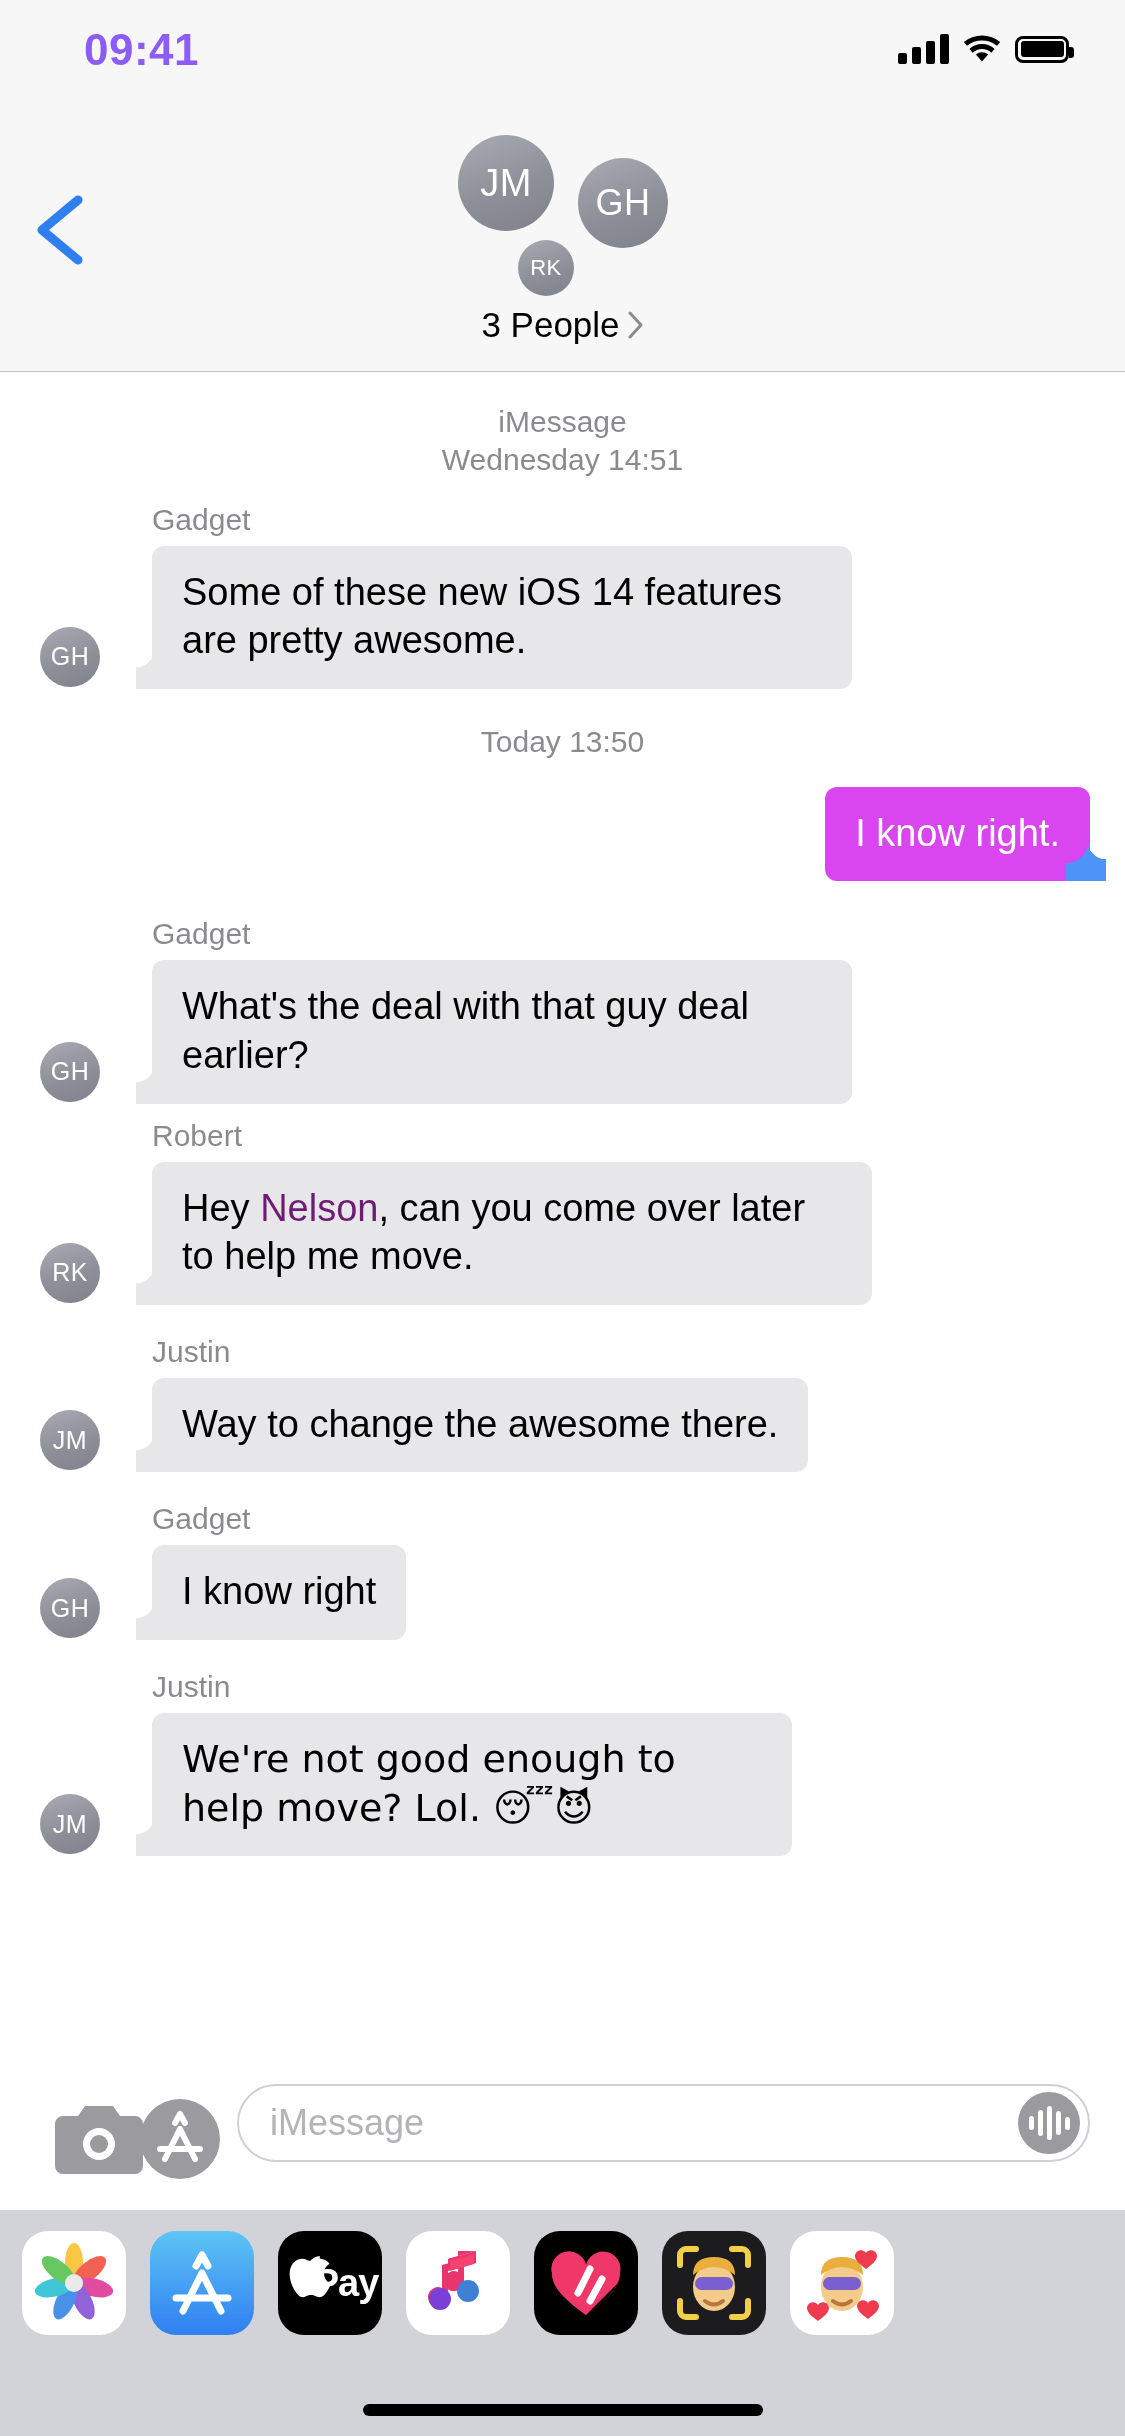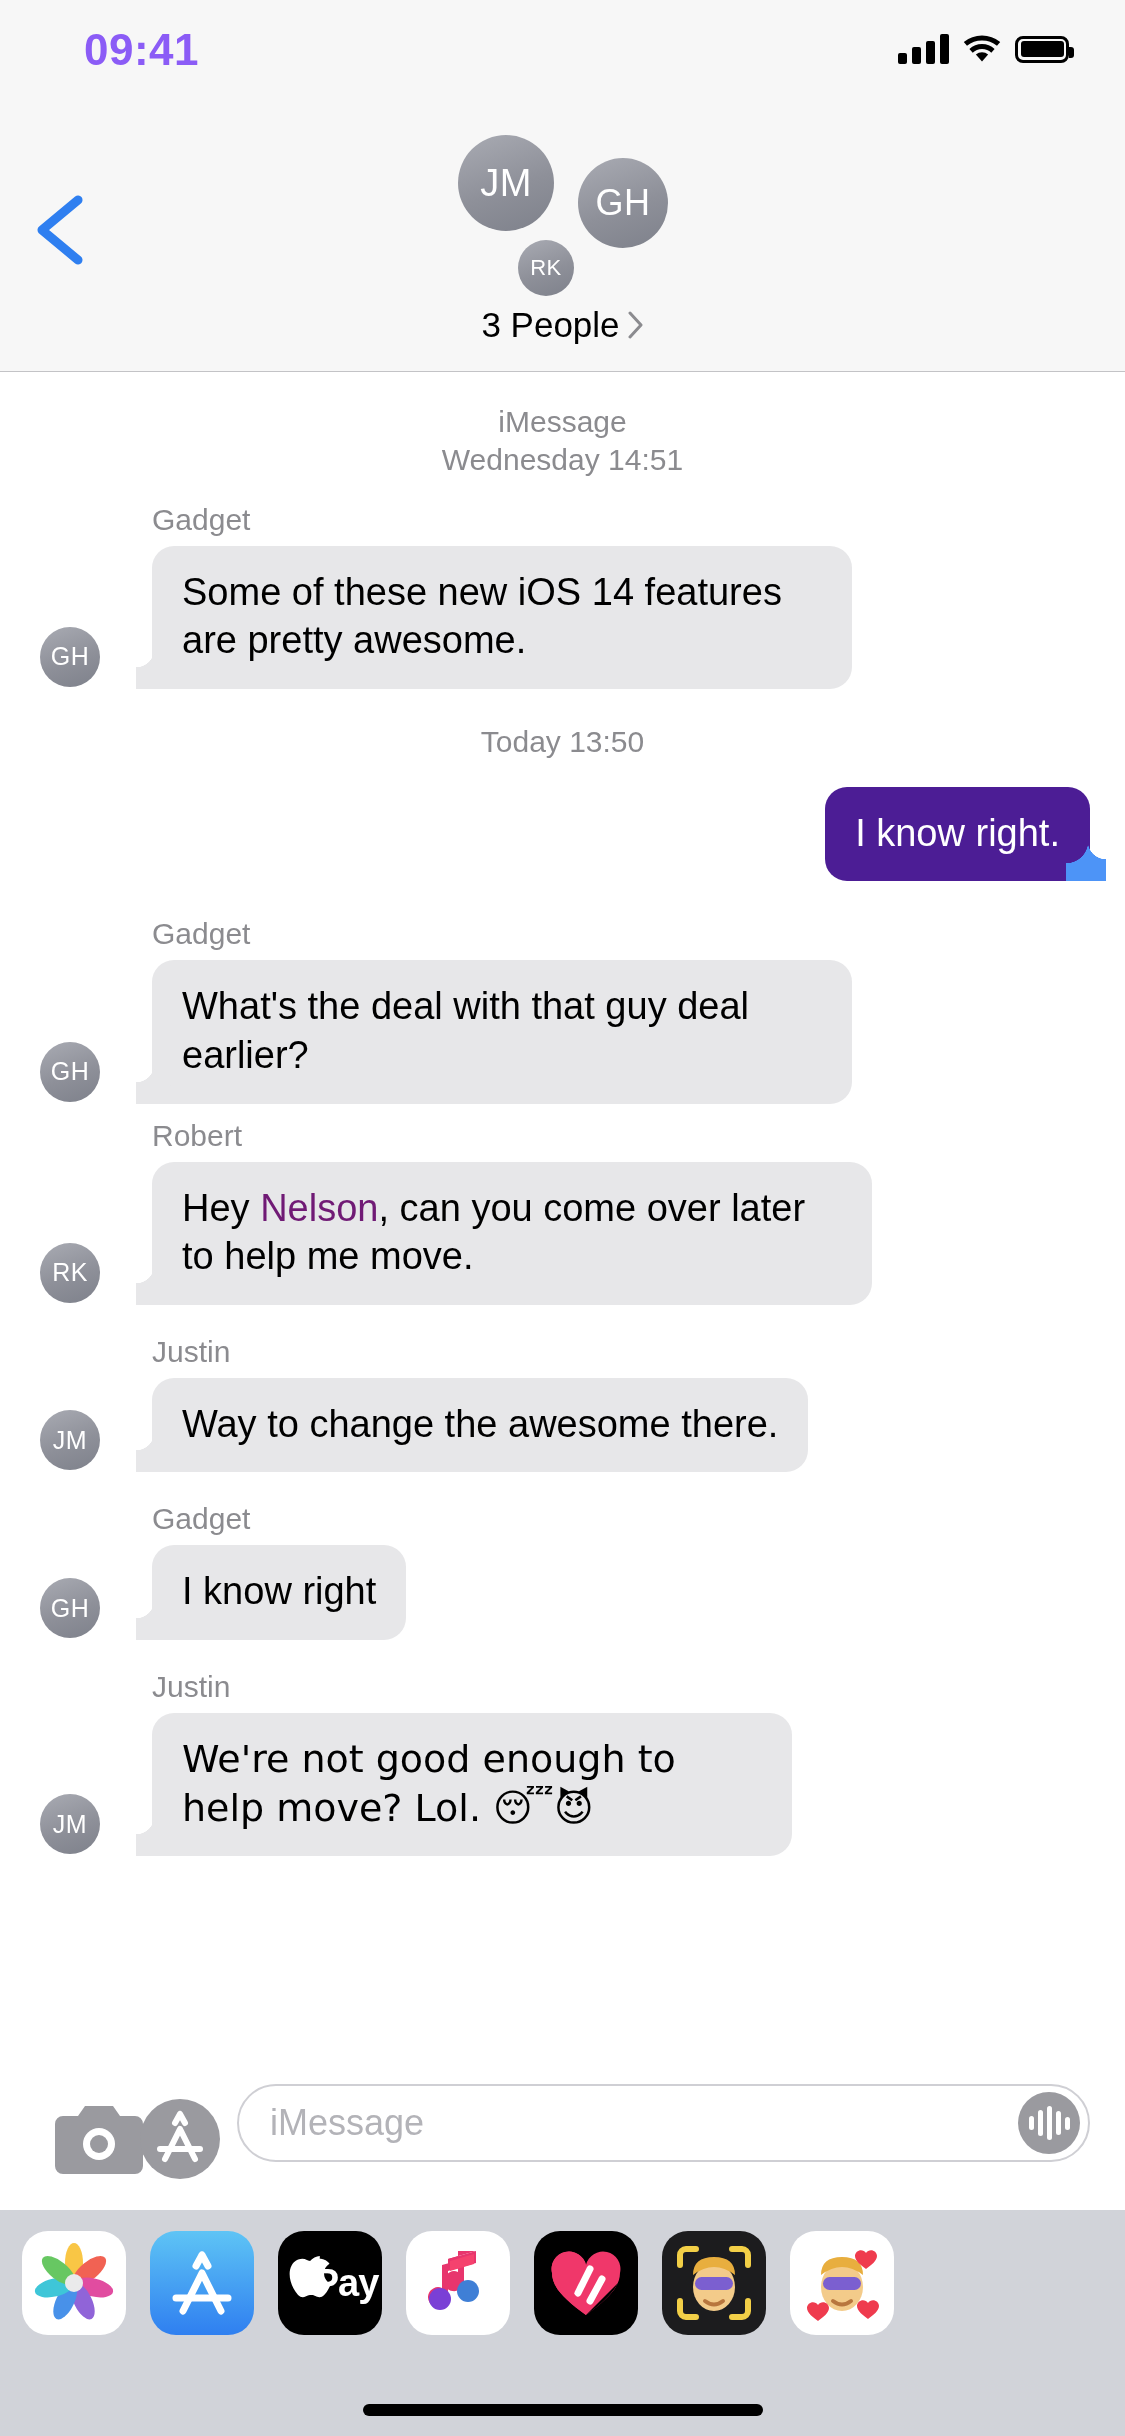--- a/index.html
+++ b/index.html
@@ -95,31 +95,31 @@
     background: linear-gradient(160deg, #a9abb3 0%, #8e9099 55%, #7e818b 100%);
     color: #fff; font-size: 25px;
     display: flex; align-items: center; justify-content: center;
     letter-spacing: .5px;
   }
 
   .bubble {
     position: relative;
     font-size: 38px; line-height: 1.28;
     padding: 22px 30px 24px 30px;
-    border-radius: 22px;
+    border-radius: 12px;
     max-width: 700px;
     word-wrap: break-word;
   }
   .bubble.in {
     margin-left: 152px;
     background: #e7e7e9; color: #000;
   }
   .bubble.out {
     margin-right: 35px;
-    background: #4c1d95; color: #fff;
+    background: #d946ef; color: #fff;
   }
   
   .bubble.in::before {
     content: ""; position: absolute; left: -16px; bottom: 0;
     width: 40px; height: 40px;
     background: radial-gradient(circle at 100% 0, transparent 0 22px, #e7e7e9 22.5px 100%);
     -webkit-mask: radial-gradient(circle at 0 0, transparent 0 18px, #000 18.5px 100%);
             mask: radial-gradient(circle at 0 0, transparent 0 18px, #000 18.5px 100%);
   }
   .bubble.out::before {

